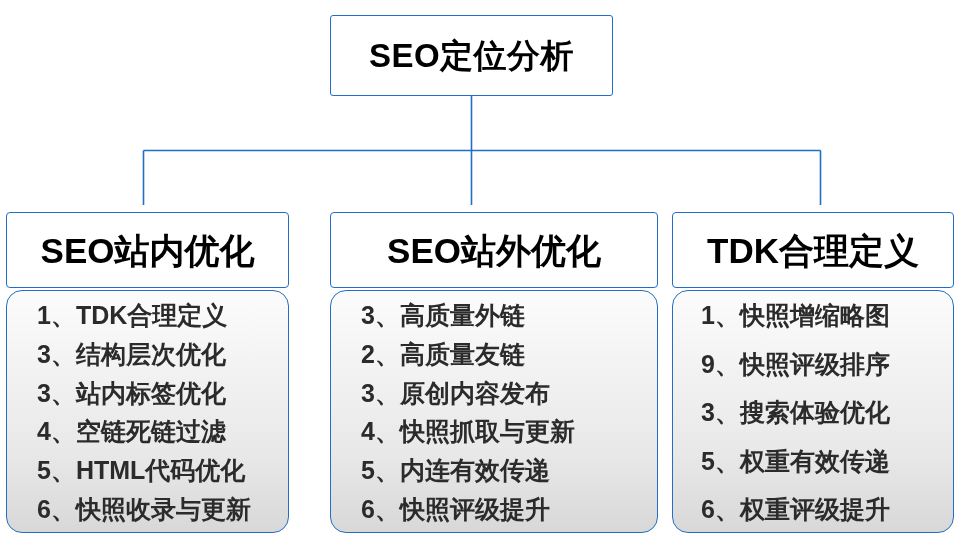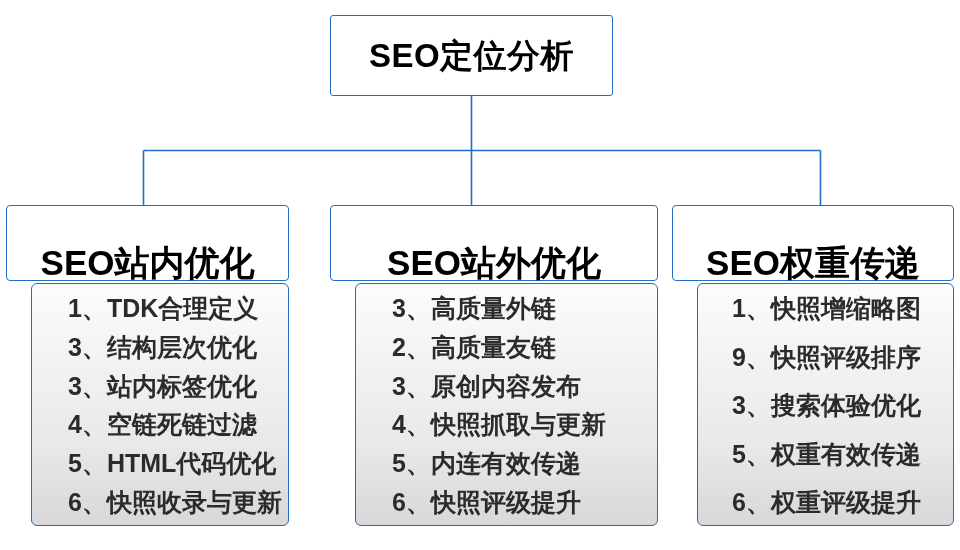--- a/index.html
+++ b/index.html
@@ -56,41 +56,41 @@
     position: absolute;
     top: 205px;
   }
   .branch-header {
     box-sizing: border-box;
     border: 1.6px solid #1f6fc4;
     border-radius: 4px;
     background: #ffffff;
     height: 76px;
     display: flex;
-    align-items: flex-end;
+    align-items: center;
     justify-content: center;
+    margin-top: 7px;
   }
   .branch-title {
     font-size: 35px;
     color: #000000;
     line-height: 1;
     white-space: nowrap;
   }
   .branch-list {
     box-sizing: border-box;
     margin-top: 2px;
     border: 1.6px solid #1f6fc4;
-    border-radius: 6px;
+    border-radius: 16px;
     background: linear-gradient(to bottom, #fcfcfc 0%, #f3f3f3 30%, #e8e8e8 68%, #d8d8d8 100%);
     height: 243px;
-    padding: 12px 0 10px 10px;
+    padding: 12px 0 10px 4px;
     display: flex;
     flex-direction: column;
     justify-content: space-between;
-    margin-left: 25px;
   }
   .branch-list-item {
     font-size: 25px;
     color: #2b2b2b;
     line-height: 1;
     white-space: nowrap;
     padding-left: 26px;
   }
 
   
@@ -143,21 +143,21 @@
       <div class="branch-list-item">2、高质量友链</div>
       <div class="branch-list-item">3、原创内容发布</div>
       <div class="branch-list-item">4、快照抓取与更新</div>
       <div class="branch-list-item">5、内连有效传递</div>
       <div class="branch-list-item">6、快照评级提升</div>
     </div>
   </div>
 
   <div class="branch branch-3">
     <div class="branch-header">
-      <div class="branch-title">SEO权重传递</div>
+      <div class="branch-title">TDK合理定义</div>
     </div>
     <div class="branch-list">
       <div class="branch-list-item">1、快照增缩略图</div>
       <div class="branch-list-item">9、快照评级排序</div>
       <div class="branch-list-item">3、搜索体验优化</div>
       <div class="branch-list-item">5、权重有效传递</div>
       <div class="branch-list-item">6、权重评级提升</div>
     </div>
   </div>
 

